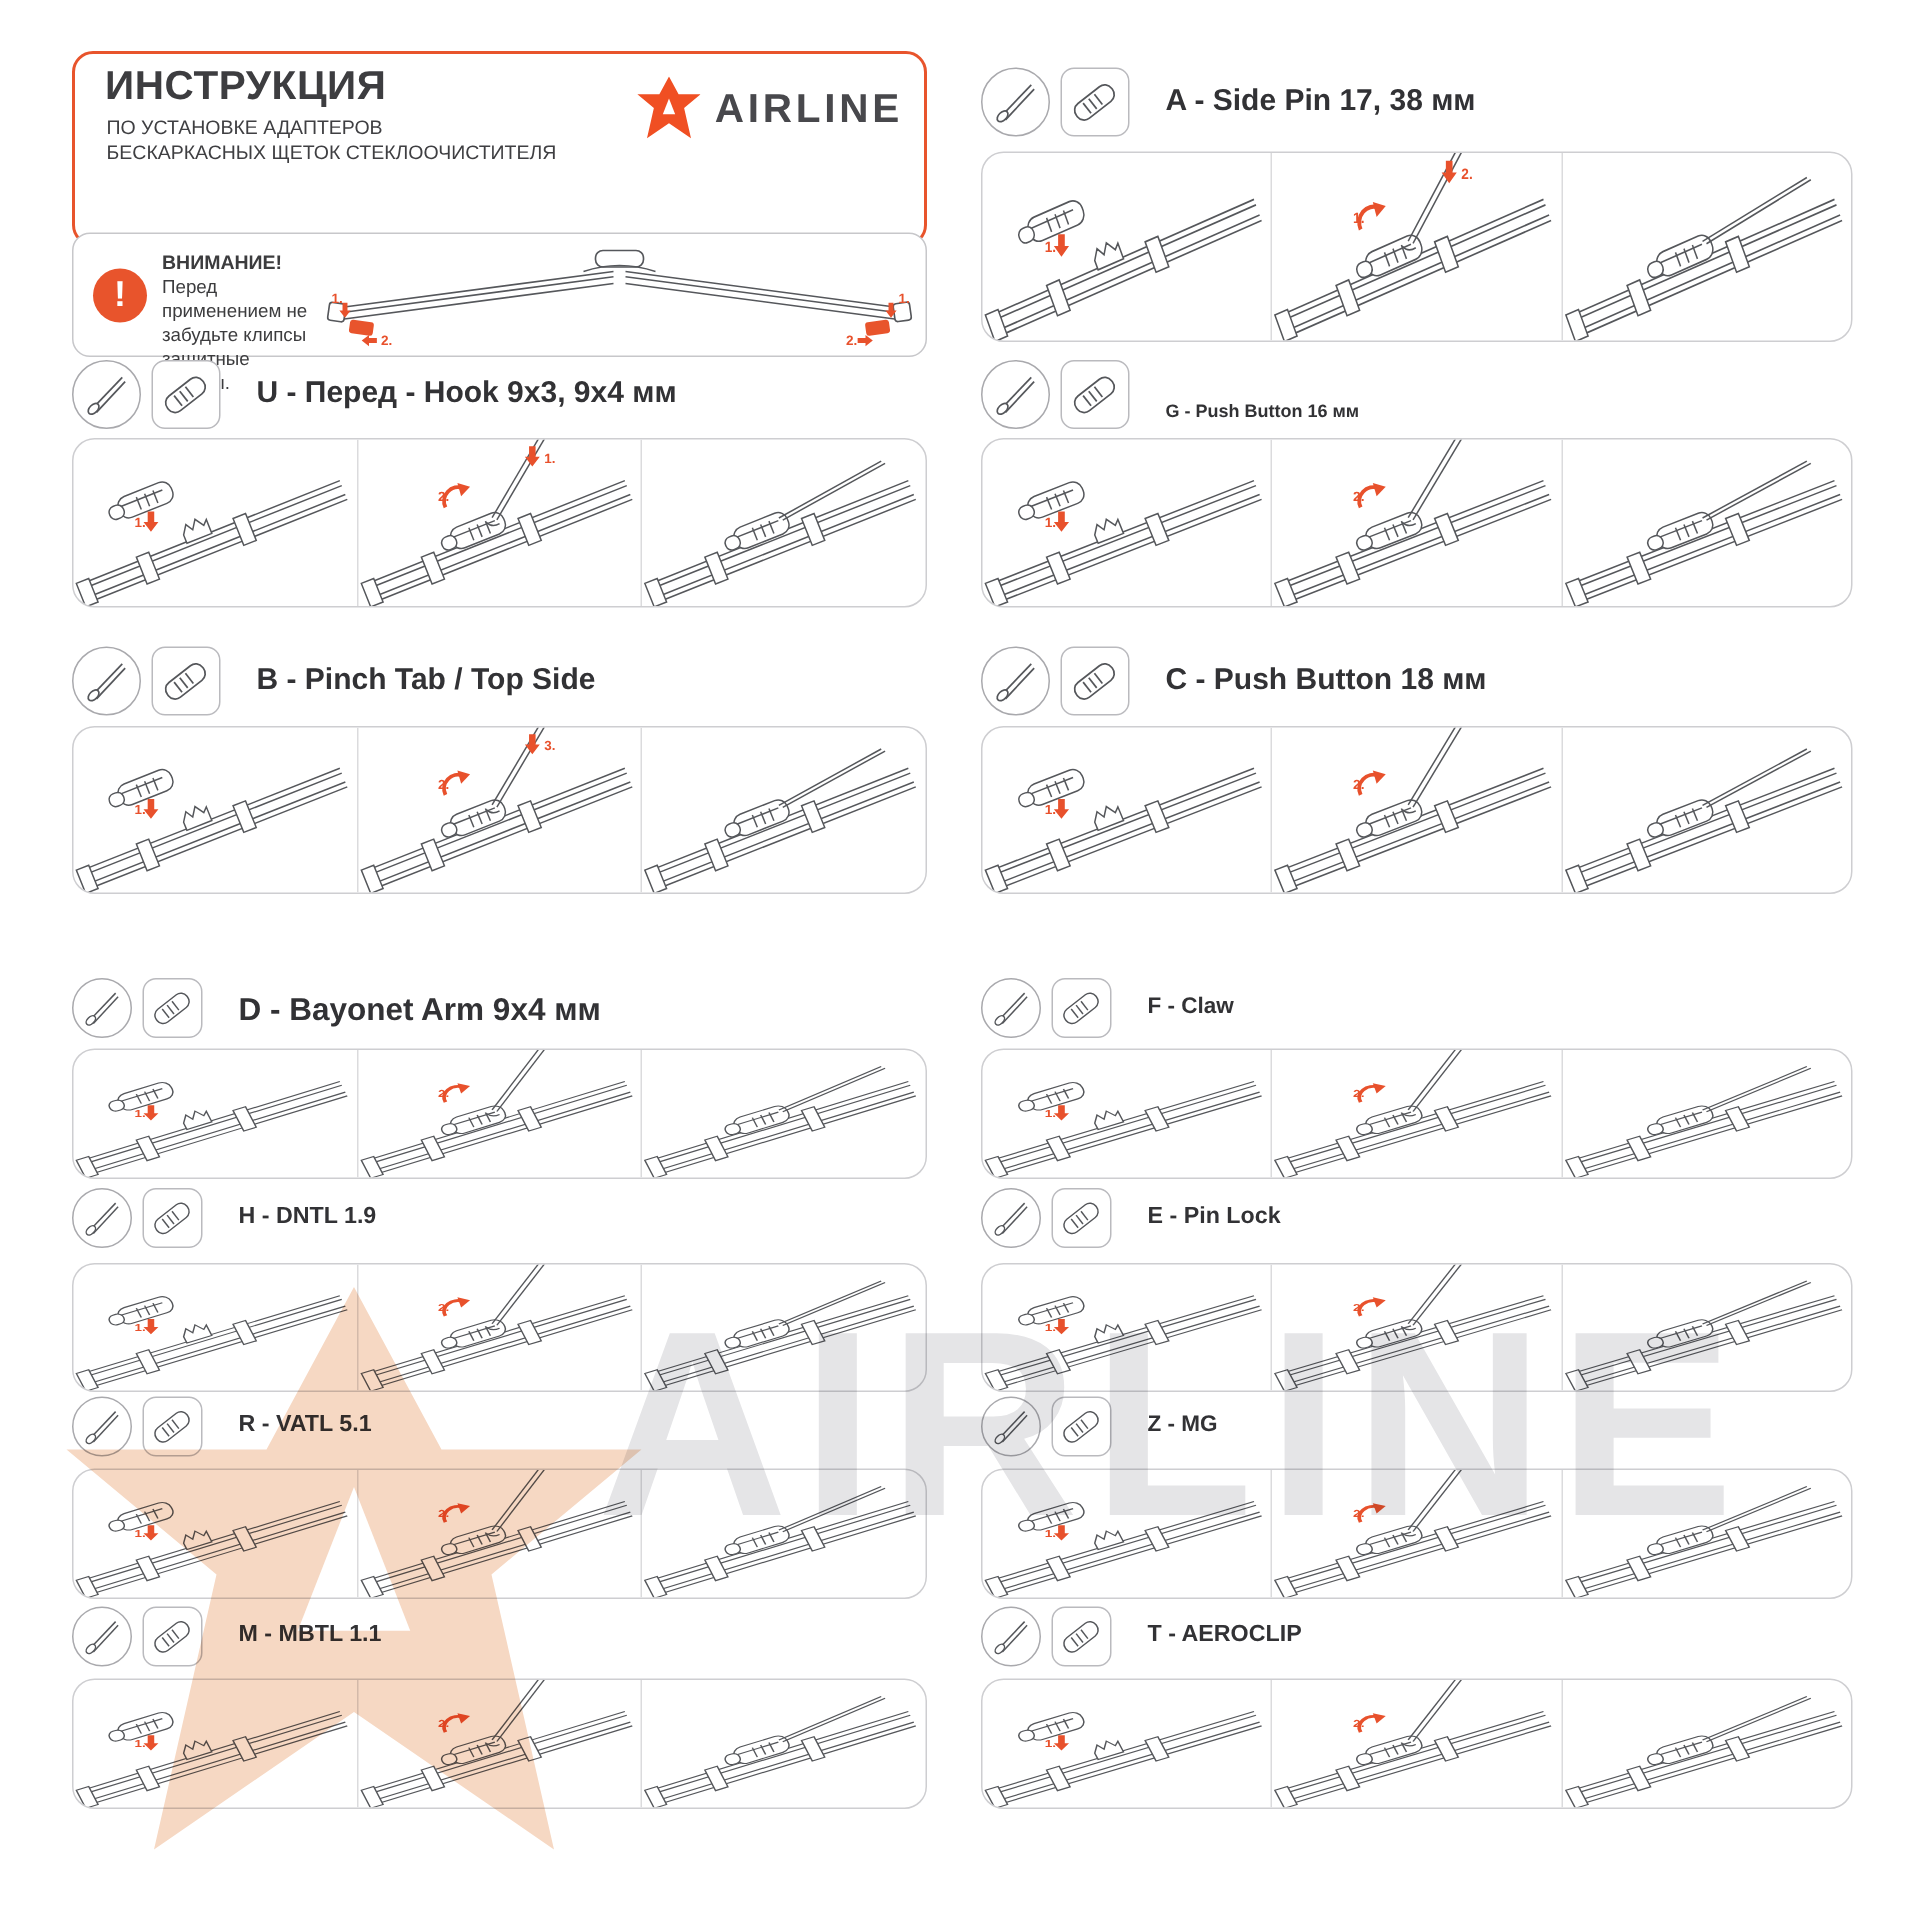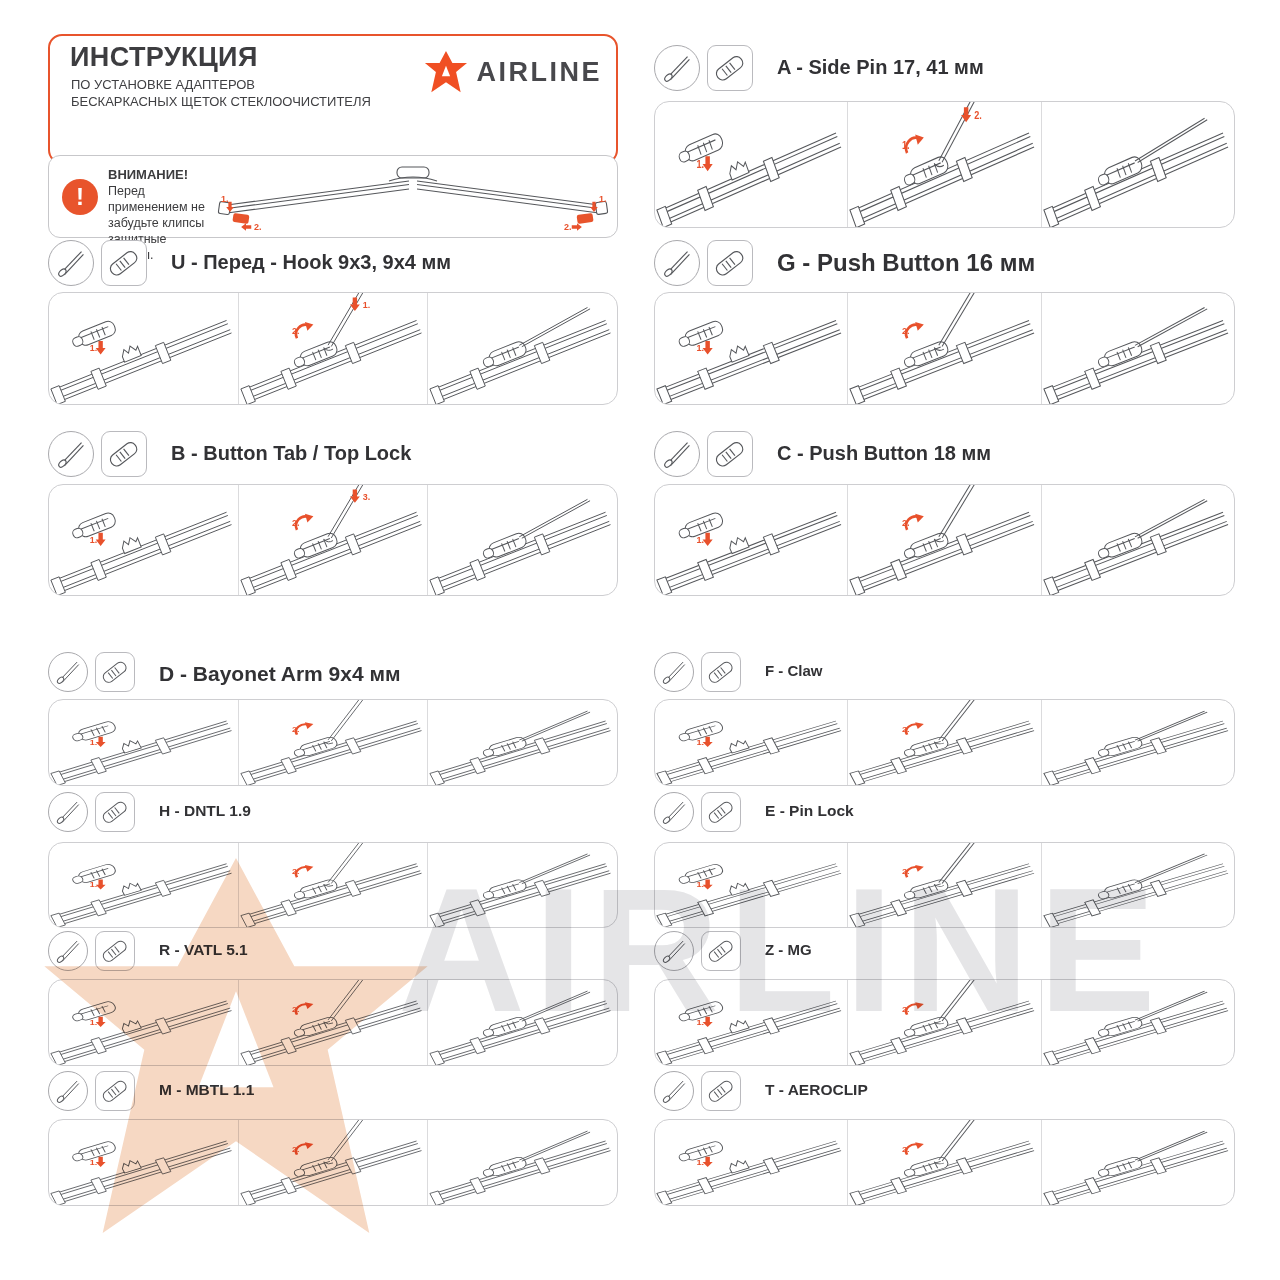--- a/index.html
+++ b/index.html
@@ -223,21 +223,21 @@
         <div class="icon-square" style="left:101px;top:431px;width:46px;height:46px">
           <svg viewBox="0 0 46 46">
             <g stroke="#55575B" stroke-width="1.2" fill="none" transform="rotate(-38 23 23)">
               <rect x="7" y="16.5" width="31" height="13" rx="6" fill="#fff"></rect>
               <line x1="16" y1="18.5" x2="16" y2="27.5"></line>
               <line x1="21" y1="18.5" x2="21" y2="27.5"></line>
               <line x1="26" y1="18.5" x2="26" y2="27.5"></line>
             </g>
           </svg>
         </div>
-        <div class="sec-title" style="left:171px;top:441.6px;font-size:20px">B - Button Tab / Top Lock</div>
+        <div class="sec-title" style="left:171px;top:441.6px;font-size:20px">B - Pinch Tab / Top Side</div>
         <div class="strip" style="left:48px;top:484px;width:570px;height:112px">
           <div class="panel" style="">
             <svg viewBox="0 0 190 112" preserveAspectRatio="none">
               <g stroke="#55575B" stroke-width="1" fill="none">
                 <line x1="4.3" y1="97.5" x2="178.8" y2="27.7"></line>
                 <line x1="5.6" y1="100.7" x2="180.1" y2="31.0"></line>
                 <line x1="8.0" y1="106.8" x2="182.5" y2="37.0"></line>
                 <line x1="9.3" y1="110.0" x2="183.8" y2="40.3"></line>
                 <polygon points="1.9,96.8 10.2,93.5 16.5,109.3 8.2,112.6" fill="#fff"></polygon>
                 <polygon points="42.2,79.1 50.5,75.8 57.7,93.9 49.4,97.2" fill="#fff"></polygon>
@@ -331,21 +331,21 @@
         <div class="icon-square" style="left:707px;top:45px;width:46px;height:46px">
           <svg viewBox="0 0 46 46">
             <g stroke="#55575B" stroke-width="1.2" fill="none" transform="rotate(-38 23 23)">
               <rect x="7" y="16.5" width="31" height="13" rx="6" fill="#fff"></rect>
               <line x1="16" y1="18.5" x2="16" y2="27.5"></line>
               <line x1="21" y1="18.5" x2="21" y2="27.5"></line>
               <line x1="26" y1="18.5" x2="26" y2="27.5"></line>
             </g>
           </svg>
         </div>
-        <div class="sec-title" style="left:777px;top:55.6px;font-size:20px">A - Side Pin 17, 41 мм</div>
+        <div class="sec-title" style="left:777px;top:55.6px;font-size:20px">A - Side Pin 17, 38 мм</div>
         <div class="strip" style="left:654px;top:101px;width:581px;height:127px">
           <div class="panel" style="">
             <svg viewBox="0 0 190 112" preserveAspectRatio="none">
               <g stroke="#55575B" stroke-width="1" fill="none">
                 <line x1="4.3" y1="97.5" x2="178.8" y2="27.7"></line>
                 <line x1="5.6" y1="100.7" x2="180.1" y2="31.0"></line>
                 <line x1="8.0" y1="106.8" x2="182.5" y2="37.0"></line>
                 <line x1="9.3" y1="110.0" x2="183.8" y2="40.3"></line>
                 <polygon points="1.9,96.8 10.2,93.5 16.5,109.3 8.2,112.6" fill="#fff"></polygon>
                 <polygon points="42.2,79.1 50.5,75.8 57.7,93.9 49.4,97.2" fill="#fff"></polygon>
@@ -439,21 +439,21 @@
         <div class="icon-square" style="left:707px;top:240px;width:46px;height:46px">
           <svg viewBox="0 0 46 46">
             <g stroke="#55575B" stroke-width="1.2" fill="none" transform="rotate(-38 23 23)">
               <rect x="7" y="16.5" width="31" height="13" rx="6" fill="#fff"></rect>
               <line x1="16" y1="18.5" x2="16" y2="27.5"></line>
               <line x1="21" y1="18.5" x2="21" y2="27.5"></line>
               <line x1="26" y1="18.5" x2="26" y2="27.5"></line>
             </g>
           </svg>
         </div>
-        <div class="sec-title" style="left:777px;top:249px;font-size:24px">G - Push Button 16 мм</div>
+        <div class="sec-title" style="left:777px;top:267px;font-size:12px">G - Push Button 16 мм</div>
         <div class="strip" style="left:654px;top:292px;width:581px;height:113px">
           <div class="panel" style="">
             <svg viewBox="0 0 190 112" preserveAspectRatio="none">
               <g stroke="#55575B" stroke-width="1" fill="none">
                 <line x1="4.3" y1="97.5" x2="178.8" y2="27.7"></line>
                 <line x1="5.6" y1="100.7" x2="180.1" y2="31.0"></line>
                 <line x1="8.0" y1="106.8" x2="182.5" y2="37.0"></line>
                 <line x1="9.3" y1="110.0" x2="183.8" y2="40.3"></line>
                 <polygon points="1.9,96.8 10.2,93.5 16.5,109.3 8.2,112.6" fill="#fff"></polygon>
                 <polygon points="42.2,79.1 50.5,75.8 57.7,93.9 49.4,97.2" fill="#fff"></polygon>

